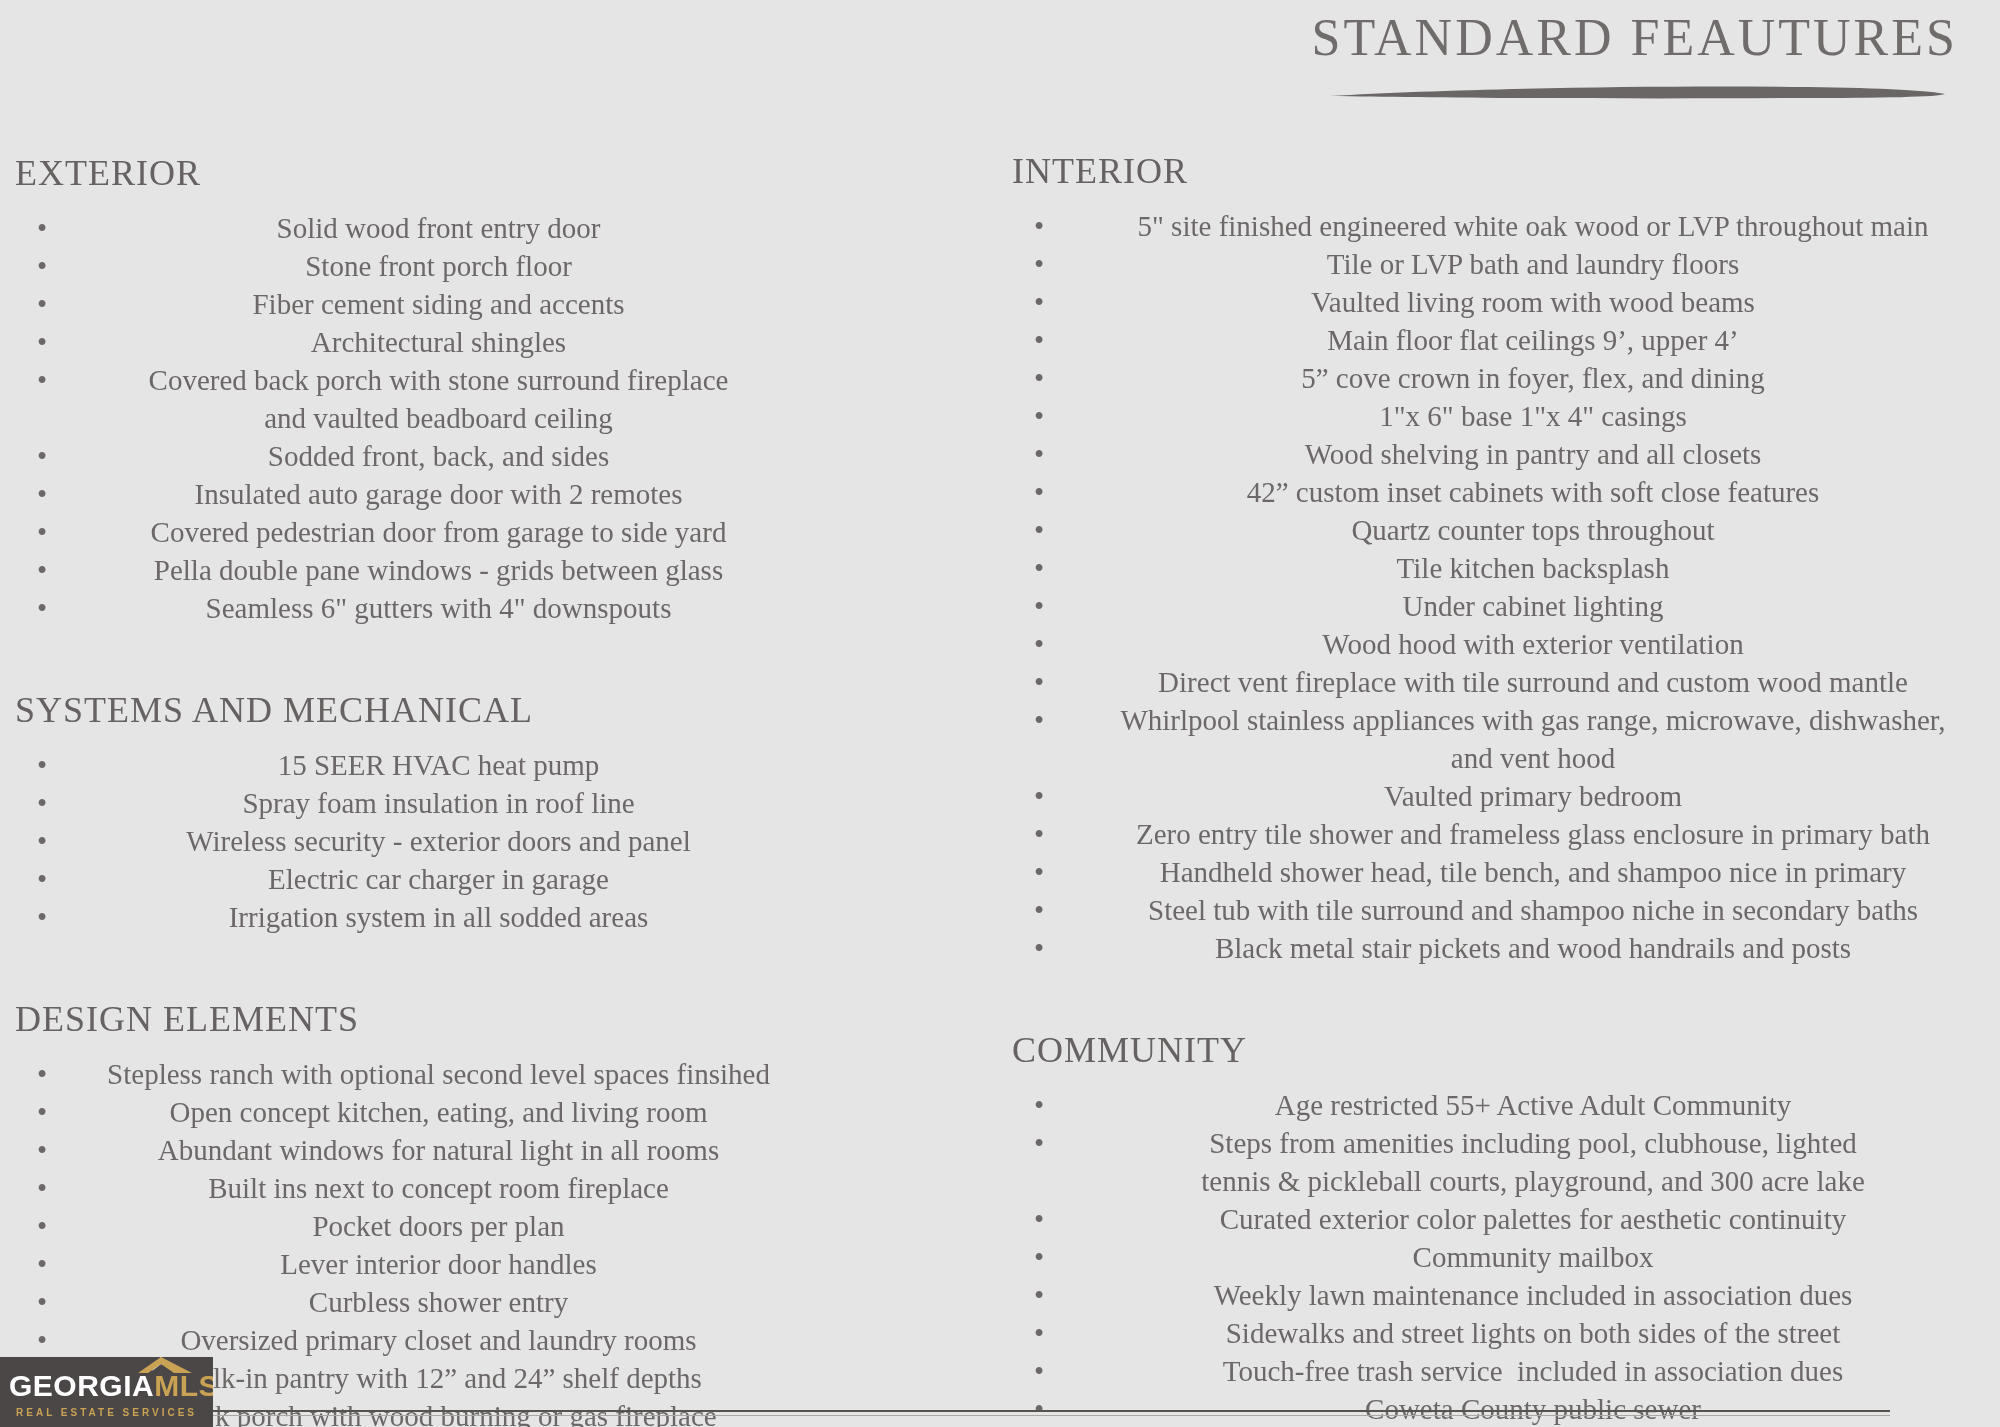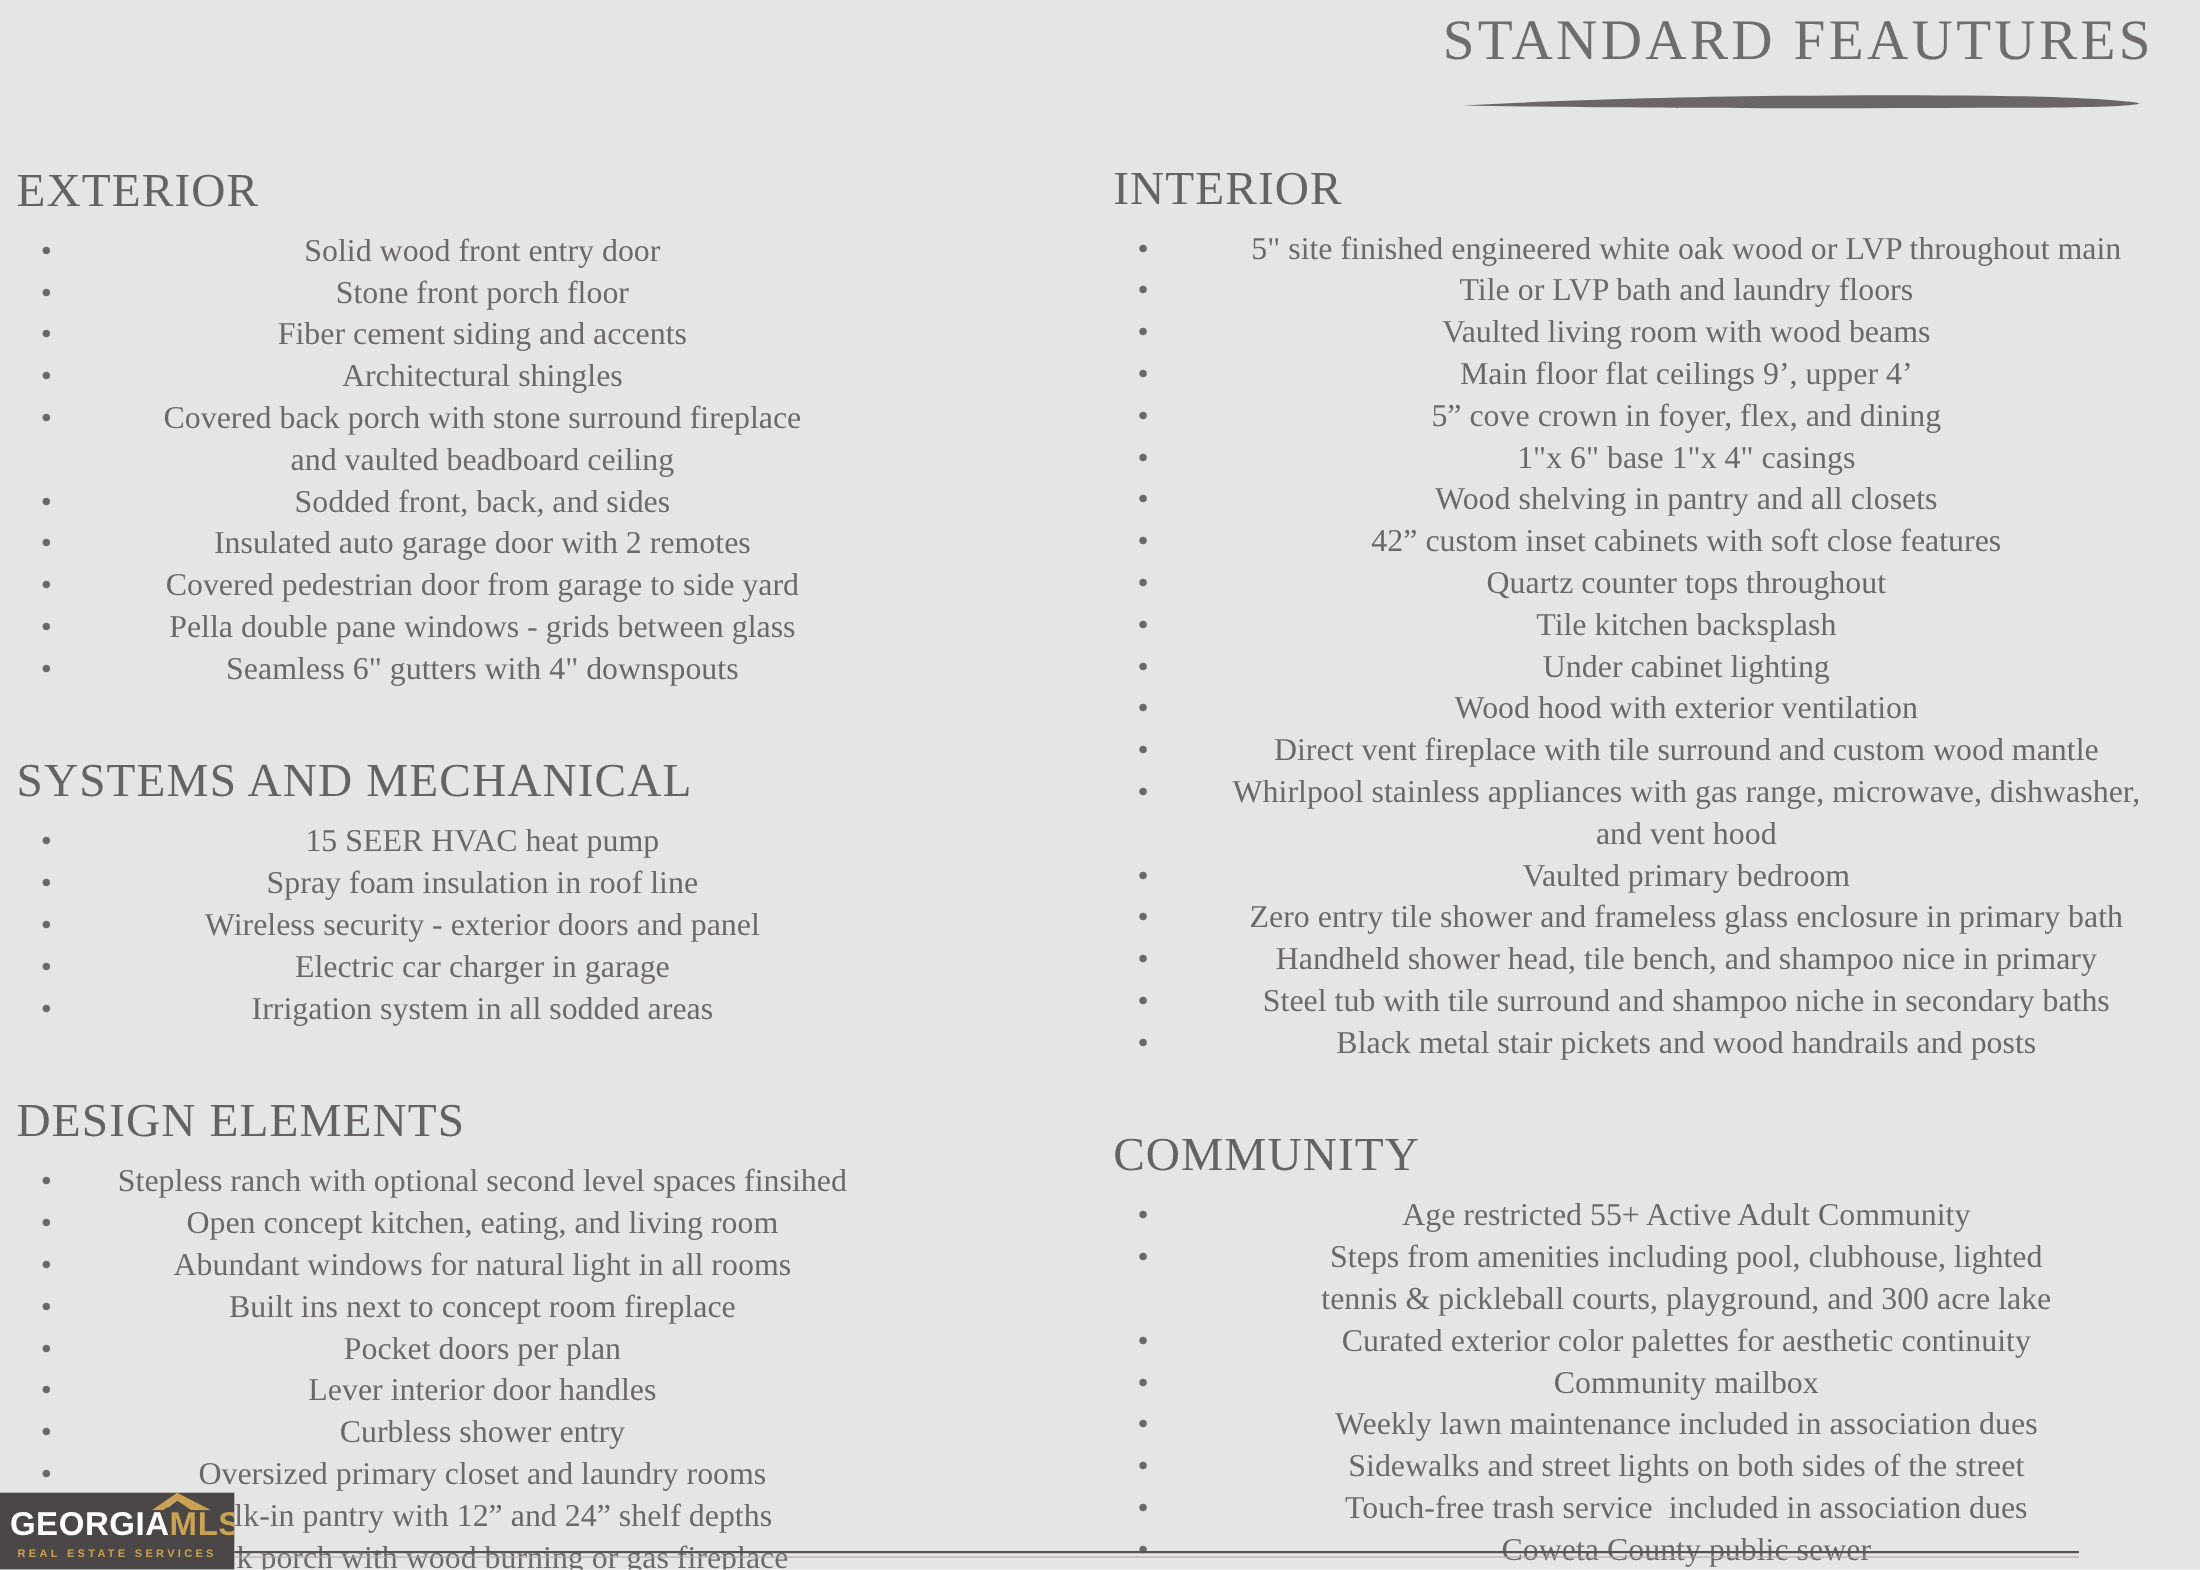--- a/index.html
+++ b/index.html
@@ -18,21 +18,21 @@
     color:#716c6c;white-space:nowrap;
   }
   #title-swoosh{position:absolute;top:84px;left:1328px;width:620px;height:18px;}
   
   .column{position:absolute;}
   #col-left{left:15px;top:150px;width:790px;}
   #col-right{left:1012px;top:148px;width:985px;}
   .section + .section{margin-top:60px;}
   .section h2{
     margin:0 0 12px 0;
-    font-size:43px;font-weight:normal;
+    font-size:36px;font-weight:normal;
     letter-spacing:1px;color:#676262;
     line-height:47px;
   }
   ul.feature-list{
     list-style:none;margin:0;padding:0;
   }
   ul.feature-list li{
     position:relative;
     padding-left:57px;
     font-size:29px;line-height:38px;

